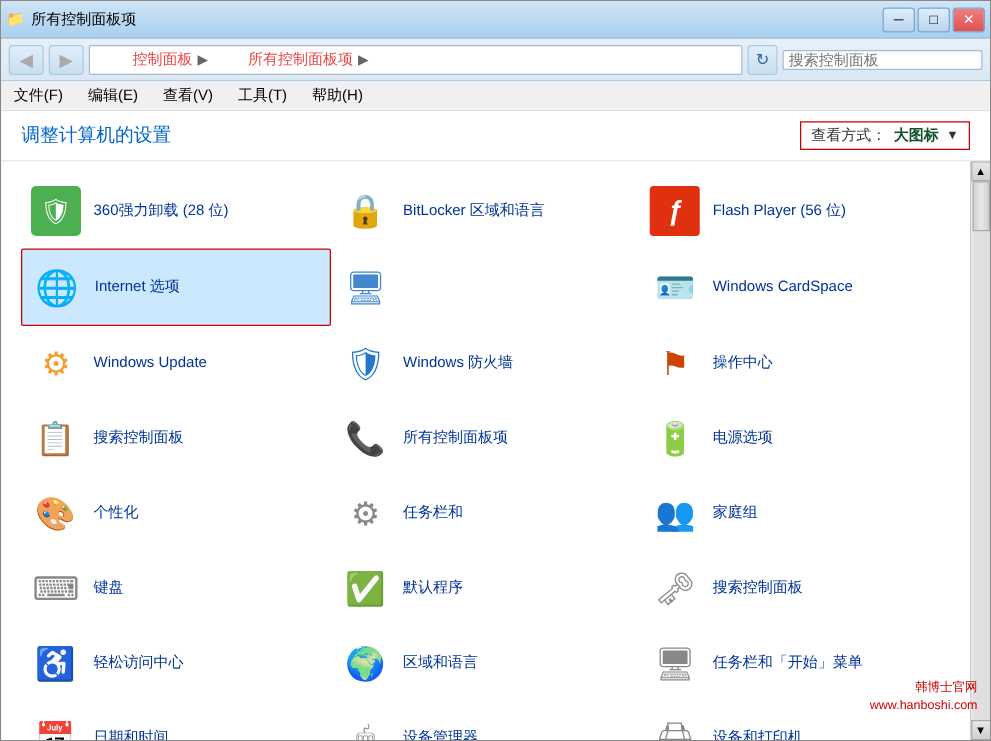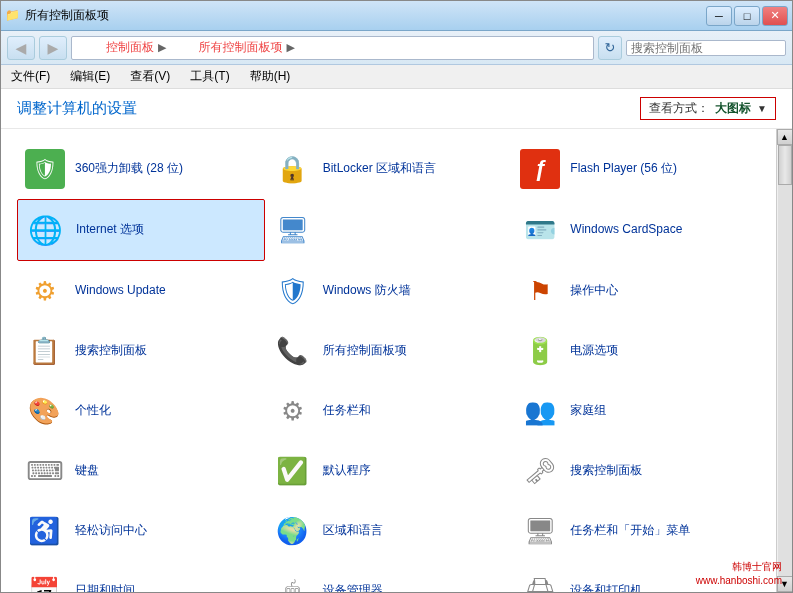--- a/index.html
+++ b/index.html
@@ -266,21 +266,21 @@
     }
     .item-label {
       font-size: 12px;
       color: #003399;
       line-height: 1.3;
     }
 
     
     .watermark {
       position: absolute;
-      bottom: 4px;
+      bottom: 20px;
       right: 10px;
       font-size: 10px;
       color: #c00;
       text-align: right;
       line-height: 1.4;
       pointer-events: none;
     }
 
     
     .icon-360 { background: #4caf50; border-radius: 4px; color: white; font-size: 20px; }

